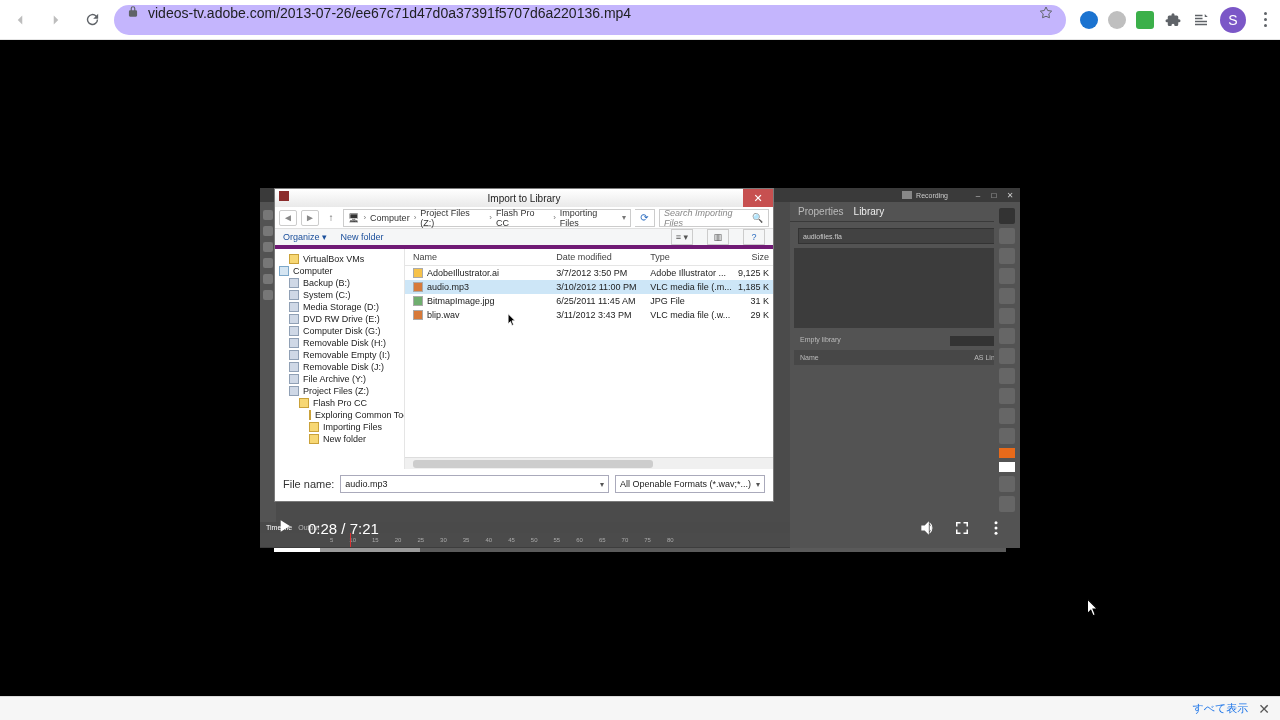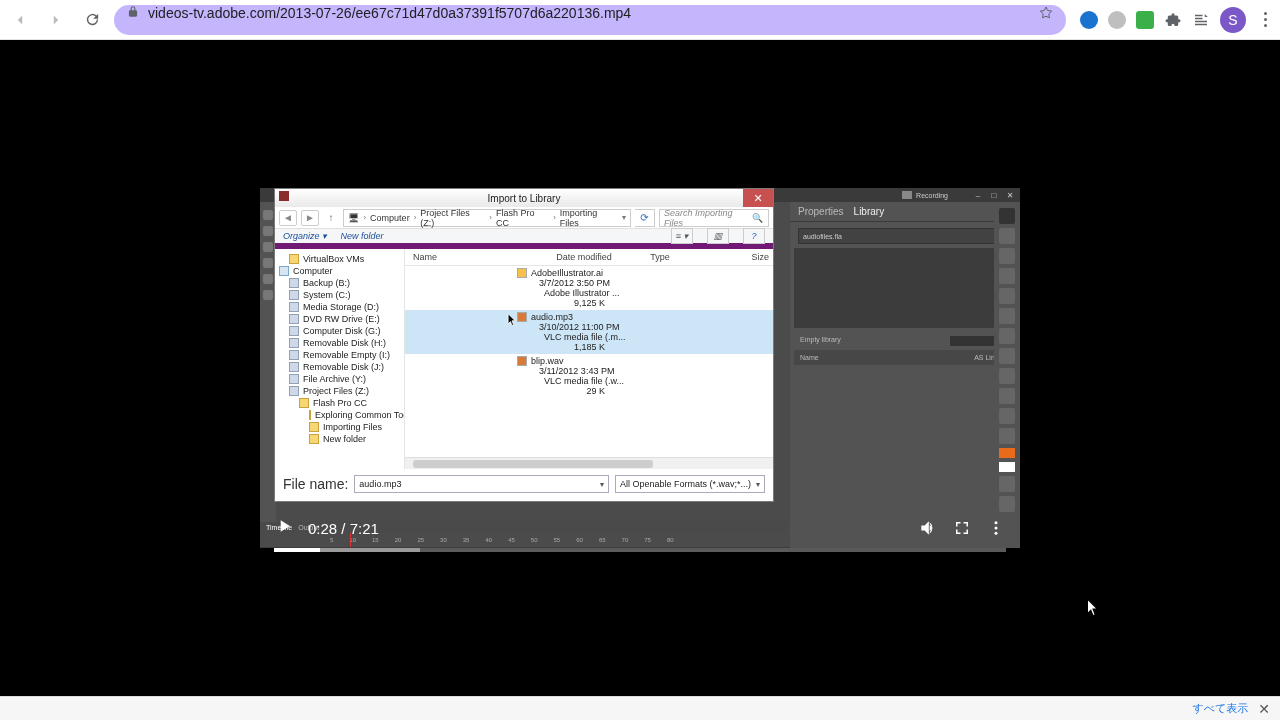--- a/index.html
+++ b/index.html
@@ -59,53 +59,53 @@
 .dlg-close { position:absolute; right:0; top:0; width:30px; height:18px; background:#c75050; color:#fff; display:flex; align-items:center; justify-content:center; font-size:11px; }
 .dlg-nav { height:22px; display:flex; align-items:center; padding:0 4px; gap:4px; border-bottom:1px solid #e0e0e0; }
 .nav-arrow { width:18px; height:16px; border:1px solid #ccc; border-radius:2px; display:flex; align-items:center; justify-content:center; font-size:10px; color:#888; }
 .nav-up { width:16px; height:16px; display:flex; align-items:center; justify-content:center; font-size:10px; color:#555; }
 .breadcrumb { flex:1; height:18px; border:1px solid #ccc; display:flex; align-items:center; padding:0 4px; gap:4px; background:#fff; }
 .bc-item { font-size:9px; color:#333; }
 .bc-sep { font-size:8px; color:#777; }
 .bc-refresh { width:20px; height:18px; border:1px solid #ccc; border-left:none; display:flex; align-items:center; justify-content:center; font-size:10px; color:#2a6bbf; }
 .search-box { width:110px; height:18px; border:1px solid #ccc; display:flex; align-items:center; padding:0 4px; color:#888; font-size:9px; font-style:italic; }
 .search-box .mag { margin-left:auto; font-style:normal; color:#555; }
-.dlg-toolbar { height:20px; background:#f5f6f7; border-bottom:6px solid #701a75; display:flex; align-items:center; padding:0 8px; gap:14px;font-style:italic; }
+.dlg-toolbar { height:20px; background:#f5f6f7; border-bottom:4px solid #701a75; display:flex; align-items:center; padding:0 8px; gap:14px; }
 .dlg-toolbar .link { font-size:9px; color:#1a4e9b; }
 .dlg-toolbar .spacer { flex:1; }
 .view-btn { width:22px; height:16px; border:1px solid #ccc; display:flex; align-items:center; justify-content:center; font-size:9px; color:#555; }
 .dlg-body { flex:1; display:flex; min-height:0; }
 .tree { width:130px; border-right:1px solid #e5e5e5; overflow:hidden; padding:4px 0; position:relative; }
 .tree-row { display:flex; align-items:center; gap:4px; font-size:9px; color:#222; padding:1px 0 1px 4px; white-space:nowrap; }
 .tree-row .icon { width:10px; height:10px; display:inline-block; }
 .tree-row.indent1 { padding-left:14px; }
 .tree-row.indent2 { padding-left:24px; }
 .tree-row.indent3 { padding-left:34px; }
 .fold{ background:#f7d774; border:1px solid #caa23a; }
 .drv { background:#cfd8e6; border:1px solid #90a0b5; }
 .pc  { background:#d5e5f2; border:1px solid #7ca7c9; }
 .file-pane { flex:1; display:flex; flex-direction:column; min-width:0; }
 .file-head { display:flex; font-size:9px; color:#444; border-bottom:1px solid #e5e5e5; padding:3px 0; }
 .col-name { width:160px; padding-left:8px; }
 .col-date { width:100px; }
 .col-type { width:90px; }
 .col-size { width:40px; text-align:right; padding-right:4px; }
-.file-row { display:flex; font-size:9px; padding:2px 0; align-items:center;flex-direction:column; }
+.file-row { display:flex; font-size:9px; padding:2px 0; align-items:center; }
 .file-row.selected { background:#cde6f7; }
 .file-row .col-name { display:flex; align-items:center; gap:4px; }
 .fi { width:10px; height:10px; background:#ddd; border:1px solid #aaa; }
 .fi.ai  { background:#f6c24a; }
 .fi.psd { background:#3a6fb0; }
 .fi.aud { background:#d77a3a; }
 .fi.jpg { background:#6fae6f; }
 .hscroll { height:12px; background:#f0f0f0; border-top:1px solid #ddd; position:relative; }
 .hscroll .thumb { position:absolute; left:8px; top:2px; height:8px; width:240px; background:#cdcdcd; border-radius:3px; }
 .dlg-foot { padding:6px 8px 8px; display:flex; flex-direction:column; gap:6px; }
 .fn-row { display:flex; align-items:center; gap:6px; }
-.fn-row label { font-size:14px; color:#333; }
+.fn-row label { font-size:11px; color:#333; }
 .fn-input { flex:1; height:18px; border:1px solid #aab; padding:0 4px; font-size:9px; display:flex; align-items:center; justify-content:space-between; }
 .fn-filter { width:150px; height:18px; border:1px solid #aab; padding:0 4px; font-size:9px; display:flex; align-items:center; justify-content:space-between; }
 .drop { font-size:8px; color:#555; }
 .btn-row { display:flex; justify-content:flex-end; gap:8px; }
 .btn { width:60px; height:20px; border:1px solid #999; background:linear-gradient(#fefefe,#e6e6e6); font-size:9px; display:flex; align-items:center; justify-content:center; border-radius:2px; }
 .cursor-arrow { position:absolute; width:10px; height:14px; pointer-events:none; }
 
 
 .controls { position:absolute; left:14px; right:14px; bottom:0; height:40px; display:flex; align-items:center; gap:14px; color:#fff; }
 .play-btn svg { width:20px; height:20px; fill:#fff; }
@@ -392,20 +392,29 @@
                   <div class="col-name">
                     <span class="fi aud"></span>
                     <span>audio.mp3</span>
                   </div>
                   <div class="col-date">3/10/2012 11:00 PM</div>
                   <div class="col-type">VLC media file (.m...</div>
                   <div class="col-size">1,185 K</div>
                 </div>
                 <div class="file-row">
                   <div class="col-name">
+                    <span class="fi jpg"></span>
+                    <span>BitmapImage.jpg</span>
+                  </div>
+                  <div class="col-date">6/25/2011 11:45 AM</div>
+                  <div class="col-type">JPG File</div>
+                  <div class="col-size">31 K</div>
+                </div>
+                <div class="file-row">
+                  <div class="col-name">
                     <span class="fi aud"></span>
                     <span>blip.wav</span>
                   </div>
                   <div class="col-date">3/11/2012 3:43 PM</div>
                   <div class="col-type">VLC media file (.w...</div>
                   <div class="col-size">29 K</div>
                 </div>
               </div>
             <div class="hscroll">
                 <div class="thumb"></div>

